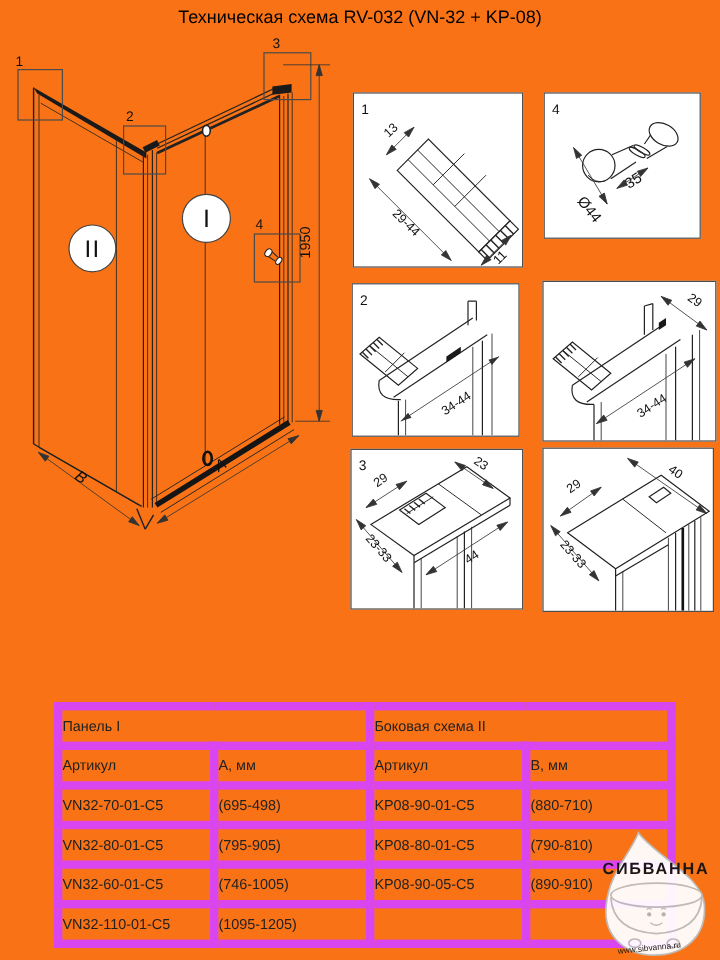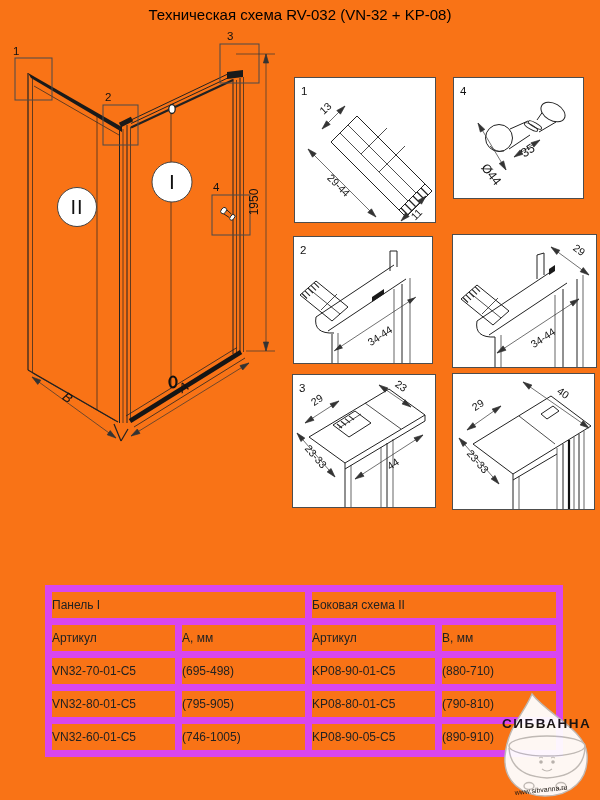--- a/index.html
+++ b/index.html
@@ -360,20 +360,26 @@
       <td>(795-905)</td>
       <td>KP08-80-01-C5</td>
       <td>(790-810)</td>
     </tr>
     <tr>
       <td>VN32-60-01-C5</td>
       <td>(746-1005)</td>
       <td>KP08-90-05-C5</td>
       <td>(890-910)</td>
     </tr>
+    <tr>
+      <td>VN32-110-01-C5</td>
+      <td>(1095-1205)</td>
+      <td></td>
+      <td></td>
+    </tr>
   </tbody>
     </table>
 
   <svg class="wm" width="105" height="110" viewBox="0 0 105 110">
     <g stroke="#bdbdbd" fill="#fff" stroke-width="1.4">
       <path d="M37,4 C30,22 12,38 10,66 C8,92 28,106 50,106 C76,106 94,90 92,64 C90,40 52,24 37,4 Z"></path>
       <ellipse cx="34" cy="96" rx="5" ry="3.5"></ellipse>
       <ellipse cx="66" cy="96" rx="5" ry="3.5"></ellipse>
       <path d="M14,58 Q16,86 52,88 Q88,86 90,58"></path>
       <ellipse cx="52" cy="56" rx="38" ry="10"></ellipse>

